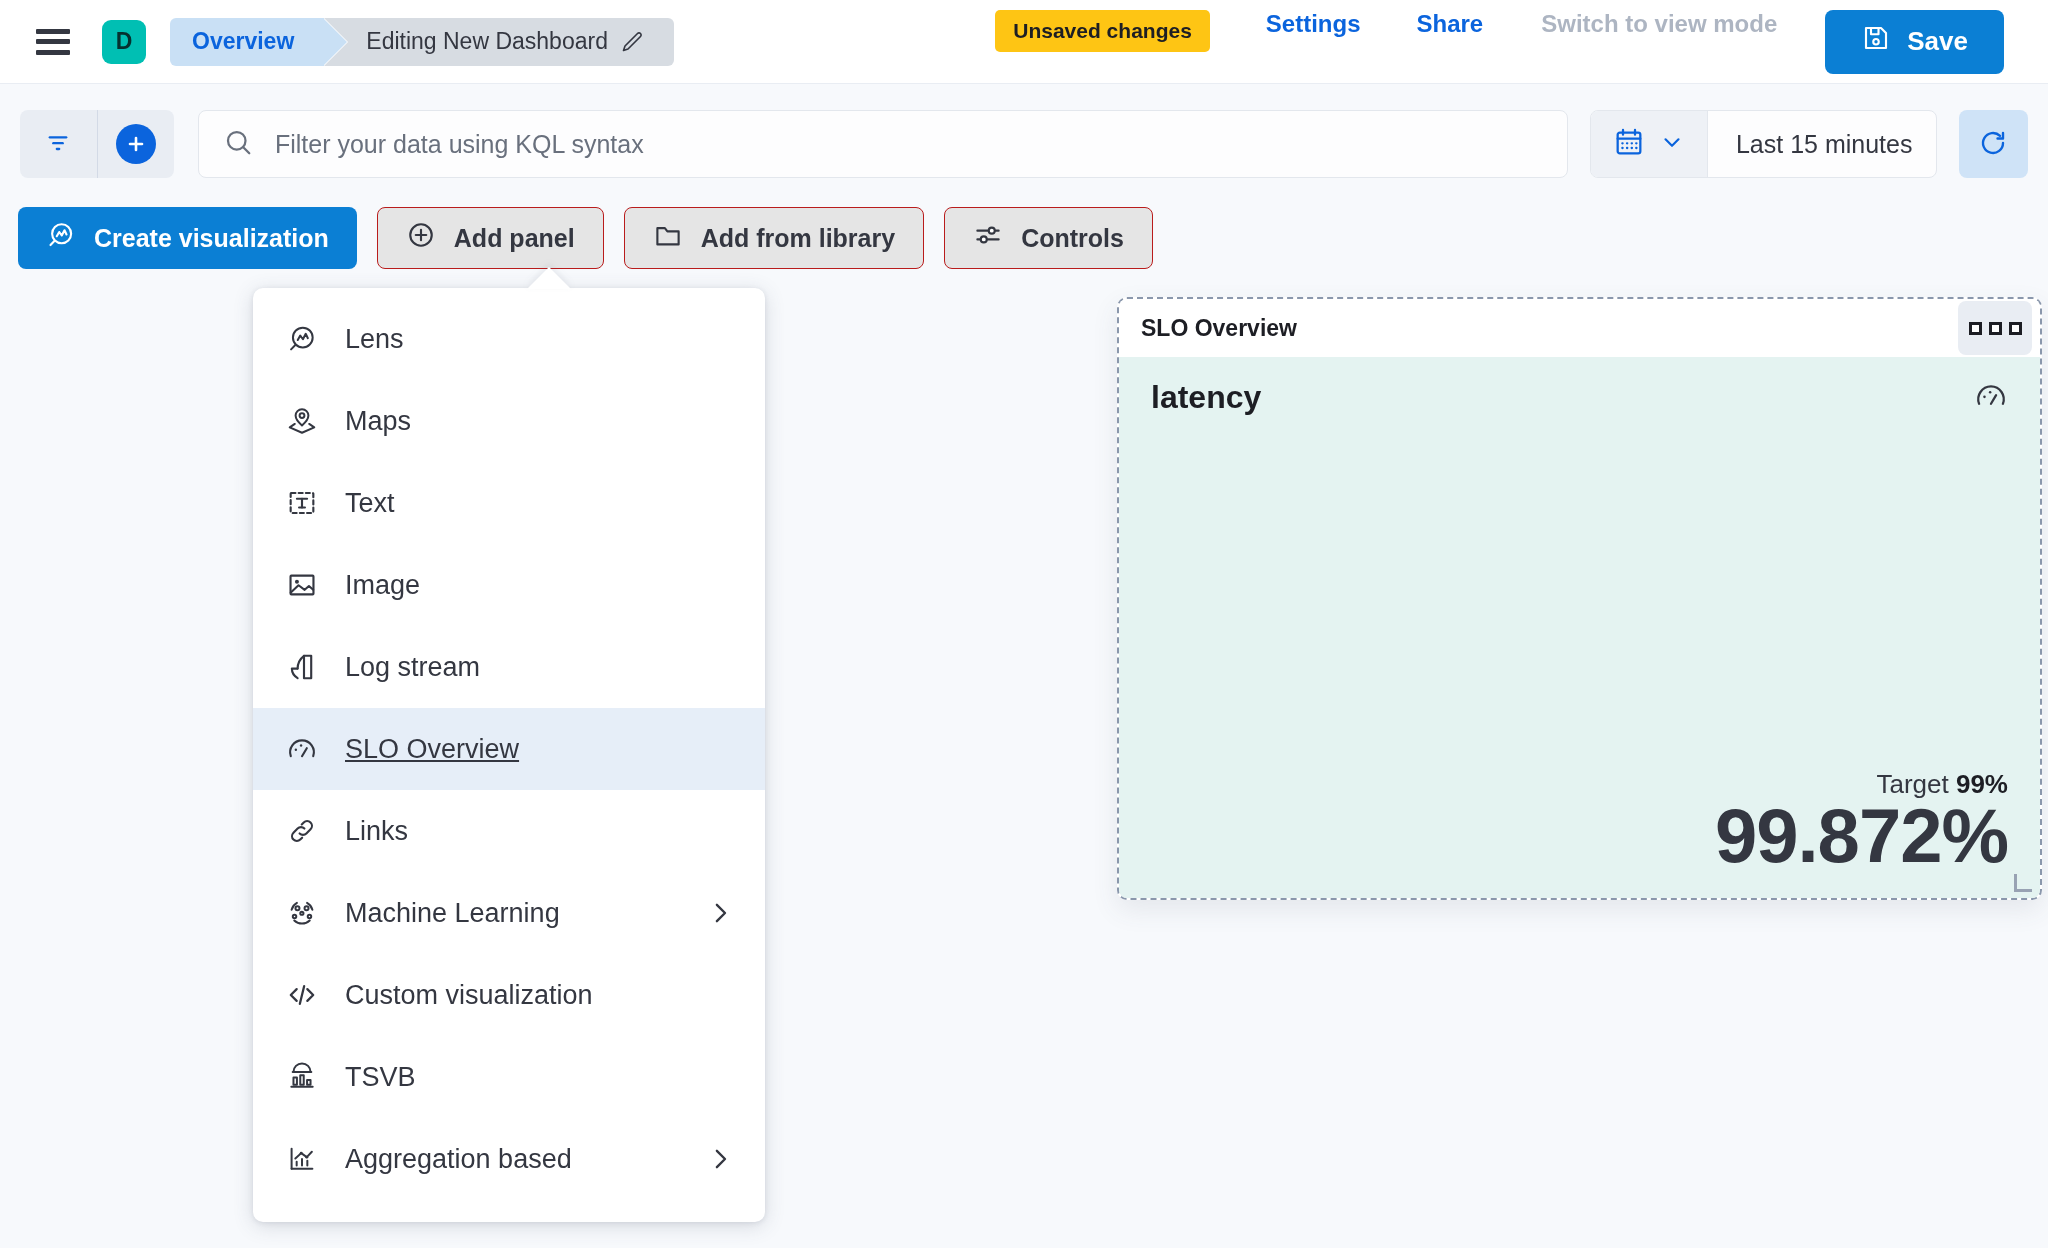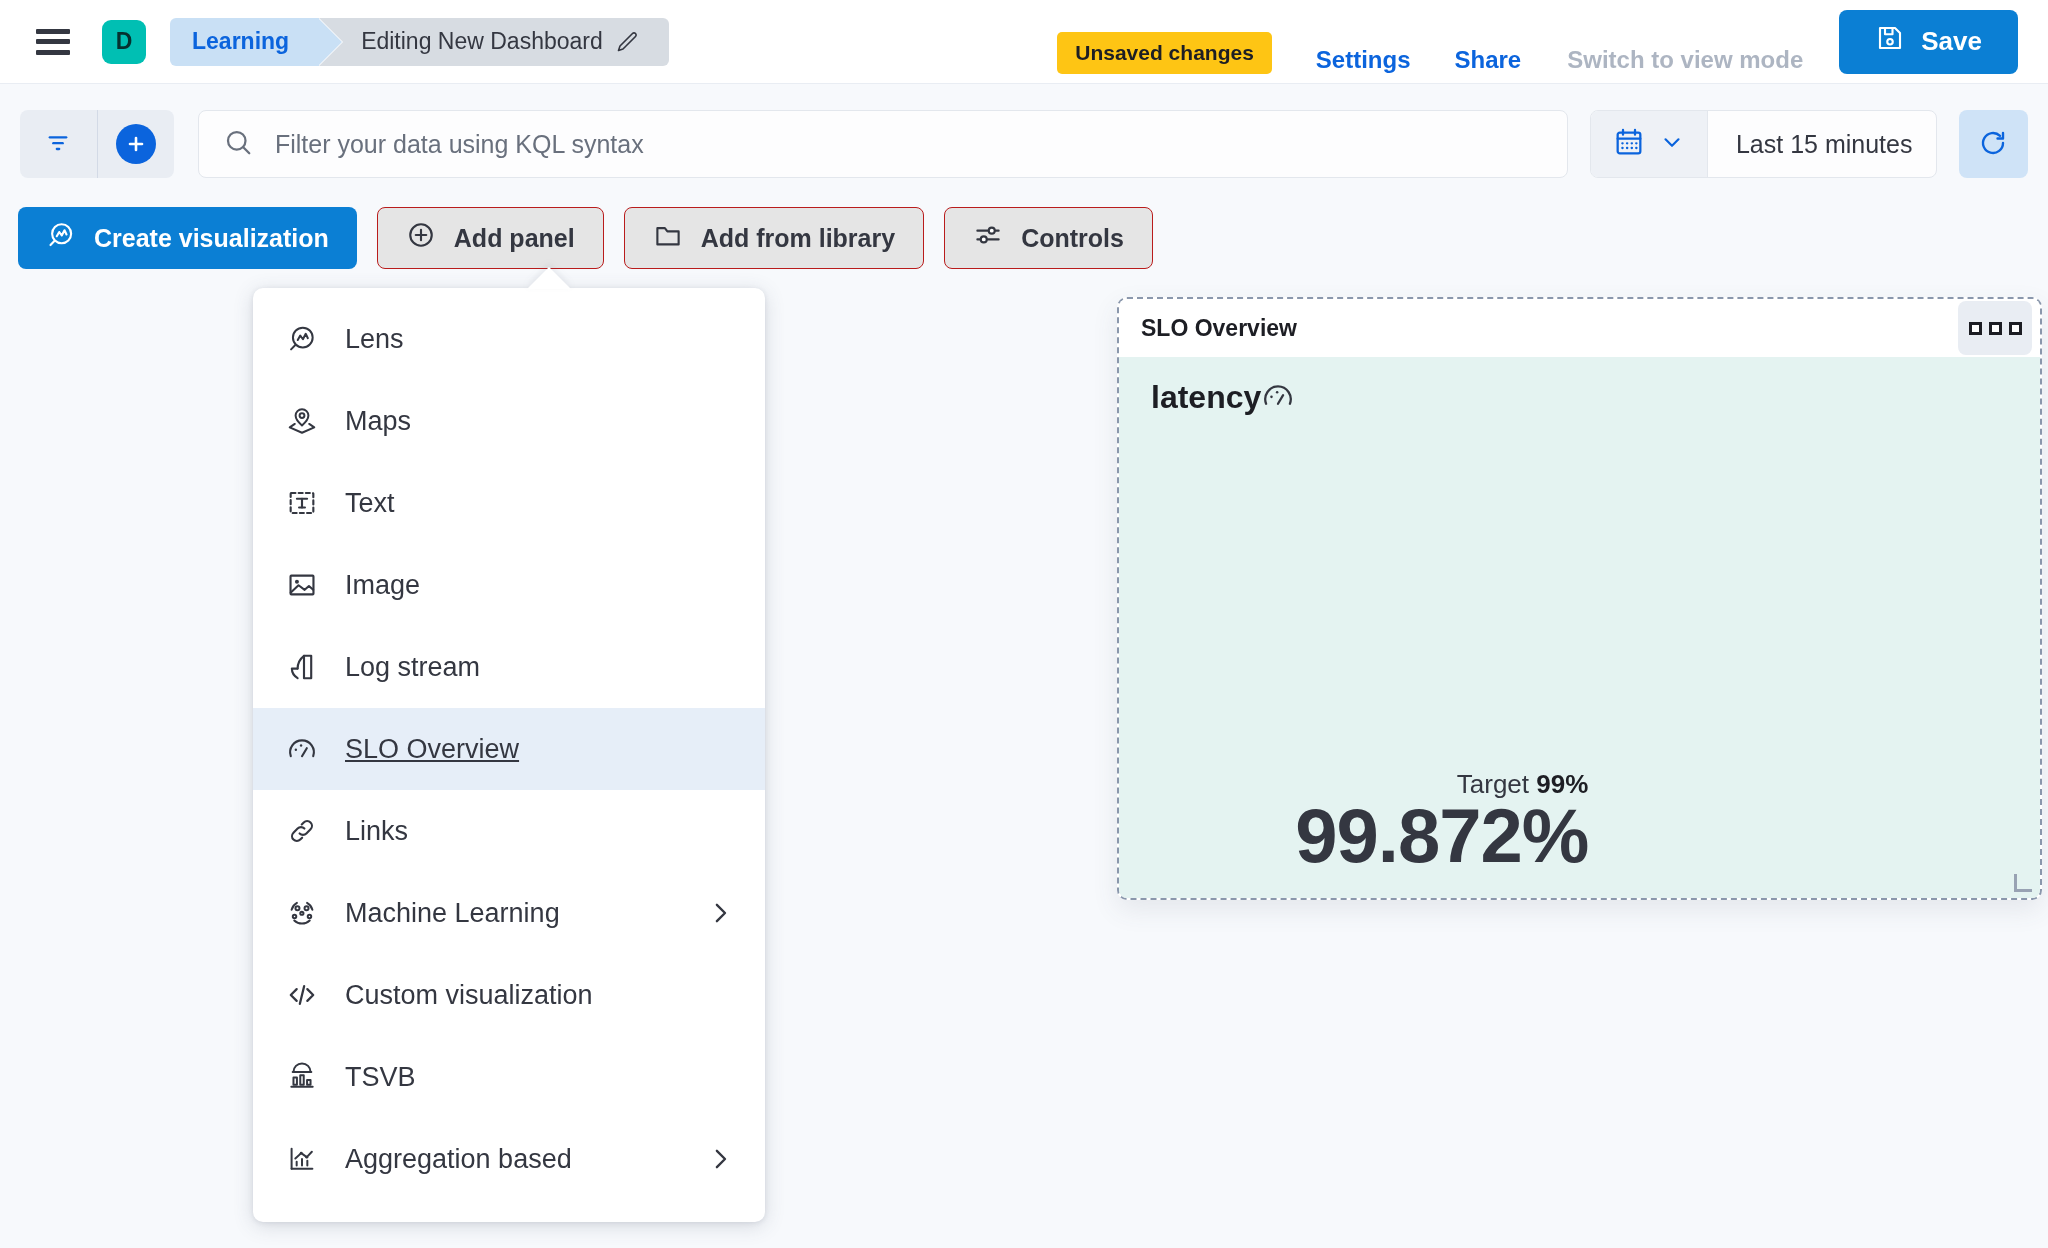--- a/index.html
+++ b/index.html
@@ -88,23 +88,23 @@
     width: 0; height: 0;
     border-top: 24px solid transparent;
     border-bottom: 24px solid transparent;
     border-left: 24px solid #FFFFFF;
   }
   .pencil-icon { display: flex; align-items: center; }
 
   .header-right {
     margin-left: auto;
     display: flex;
-    align-items: flex-end;
-    margin-right: 30px;
-    gap: 0;
+    align-items: flex-start;
+    margin-right: 44px;
+    gap: 12px;
   }
   .badge-unsaved {
     background: #FEC514;
     color: #1D1E24;
     font-size: 21px;
     font-weight: bold;
     padding: 9px 18px;
     border-radius: 5px;
     white-space: nowrap;
     cursor: pointer;
@@ -344,21 +344,21 @@
     width: 13px; height: 13px;
     border: 3px solid #1D1E24;
     background: #FFFFFF;
   }
   .slo-body {
     flex: 1;
     background: #E4F3F1;
     position: relative;
     padding: 22px 32px 26px 32px;
     display: flex;
-    flex-direction: row;
+    flex-direction: column;
   }
   .slo-body-top {
     display: flex;
     align-items: flex-start;
   }
   .slo-metric-name {
     font-size: 32px;
     font-weight: bold;
     color: #1D1E24;
   }
@@ -395,21 +395,21 @@
   <div class="hamburger">
     <span></span>
     <span></span>
     <span></span>
   </div>
 
   <div class="space-avatar">D</div>
 
   <div class="breadcrumbs">
     <div class="crumb crumb-1">
-      <span>Learning</span>
+      <span>Overview</span>
     </div>
     <div class="crumb crumb-2">
       <span>Editing New Dashboard</span>
       <span class="pencil-icon">
         <svg width="24" height="24" viewBox="0 0 24 24" fill="none" stroke="#343741" stroke-width="1.6" stroke-linecap="round" stroke-linejoin="round">
           <path d="M17.5 3.5a2.1 2.1 0 0 1 3 3L8 19l-4.5 1.5L5 16 17.5 3.5z"></path>
         </svg>
       </span>
     </div>
   </div>

